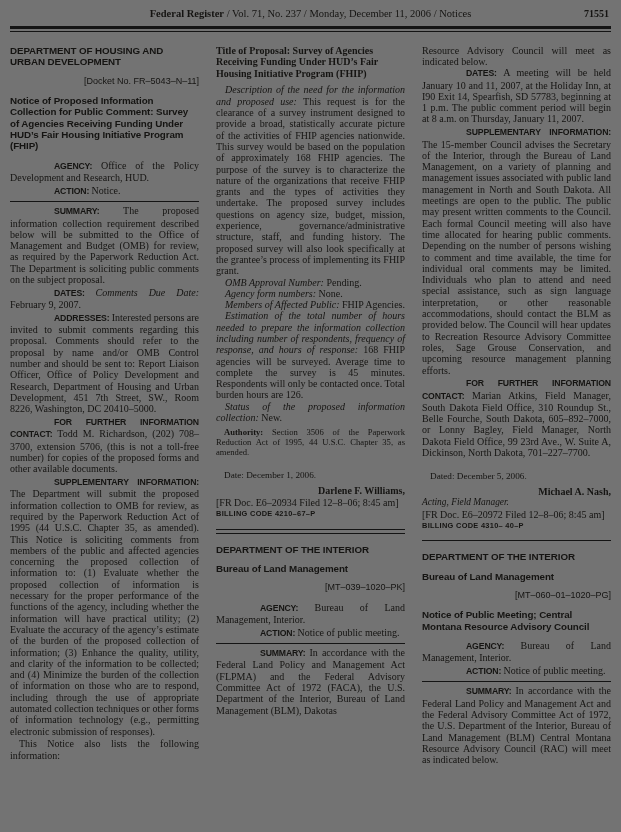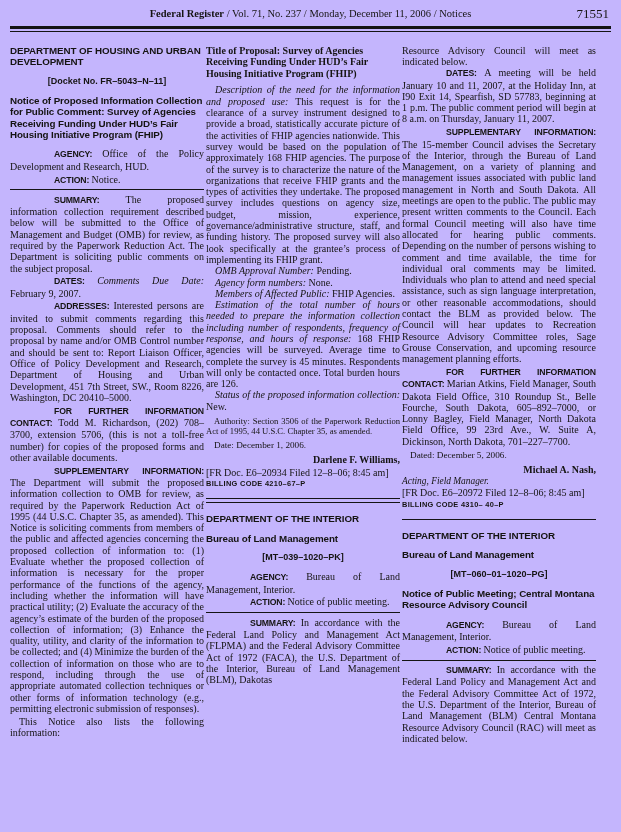--- a/index.html
+++ b/index.html
@@ -1,66 +1,66 @@
 <!DOCTYPE html>
 <html><head>
 <meta charset="utf-8">
 <style>
   html,body { margin:0; padding:0; background:#e9e8e4; }
   .page {
     position:relative; width:621px; height:832px; margin:0 auto;
-    background:#c4b5fd; color:#151412; box-sizing:border-box;
+    background:#737373; color:#151412; box-sizing:border-box;
     padding:7px 10px 0 10px; overflow:hidden;
     font-family:"Liberation Serif", serif;
   }
   
   .header { position:relative; height:15px; font-size:10.5px; line-height:14px; }
   .header-center { position:absolute; left:0; right:0; text-align:center; white-space:nowrap; }
   .journal { font-weight:700; }
-  .pagenum { position:absolute; right:2px; top:0; font-weight:400; font-size:13px; }
+  .pagenum { position:absolute; right:2px; top:0; font-weight:700; font-size:10px; }
   .header-bar { margin-top:4px; }
   .bar-thick { height:2.5px; background:#141414; }
   .bar-thin  { height:1.2px; background:#141414; margin-top:2px; }
   
-  .columns { display:flex; gap:2px; margin-top:13px; }
+  .columns { display:flex; gap:17px; margin-top:13px; }
   .col { width:194px; font-size:10px; line-height:11.3px; text-align:justify; }
   
   .blk { margin:0; }
   .h1 {
     font-family:"Liberation Sans", sans-serif; font-weight:700;
     font-size:9.8px; line-height:11.4px; text-align:left; margin:0 0 8px 0;
     letter-spacing:-0.1px;
   }
   .docket {
-    font-family:"Liberation Sans", sans-serif; font-weight:700;
-    font-size:9px; text-align:center; margin:0 0 8px 0;
+    font-family:"Liberation Sans", sans-serif; font-weight:400;
+    font-size:9px; text-align:right; margin:0 0 8px 0;
   }
   .bt { font-weight:700; text-align:left; margin:0 0 5px 0; line-height:11.6px; }
   .lp { margin:0 0 1.5px 0; }
   .p  { margin:0; }
   .pi { margin:0; text-indent:9px; }
   .rule  { border-top:1.2px solid #141414; margin:3.5px 0 3.5px 0; height:0; }
   .drule { border-top:1.2px solid #141414; border-bottom:1.2px solid #141414; height:3px; margin:9px 0 10px 0; }
   .hrule { border-top:1.6px solid #141414; margin:9px 0 10px 0; height:0; }
   .note { font-size:8.6px; line-height:10px; text-indent:8px; margin:4px 0 4px 0; }
-  .date { font-size:9.2px; text-indent:8px; text-align:left; margin:3px 0 3px 0; }
+  .date { font-size:9.2px; text-indent:8px; text-align:left; margin:13px 0 3px 0; }
   .sig  { font-weight:700; text-align:right; margin:1px 0 0 0; }
   .sigt { font-style:italic; text-align:left; font-size:9.4px; line-height:10.6px; margin:0; }
   .fr   { text-align:left; font-size:10px; margin:1px 0 0 0; }
   .bc   {
     font-family:"Liberation Sans", sans-serif; font-weight:700;
     font-size:7.4px; letter-spacing:0.3px; text-align:left; margin:0 0 0 0;
   }
   
   .seg-lab {
     font-family:"Liberation Sans", sans-serif; font-weight:700;
     font-size:8.7px; letter-spacing:-0.15px;padding-left:44px;
   }
   .seg-it { font-style:italic; }
-  .seg-b  { font-weight:400; }
+  .seg-b  { font-weight:700; }
   .seg-n  { }
 </style>
 </head>
 <body>
 
 <div class="page">
   <div class="header">
     <div class="header-center">
       <span class="journal">Federal Register</span><span> / Vol. 71, No. 237 / Monday, December 11, 2006 / Notices</span>
     </div>

